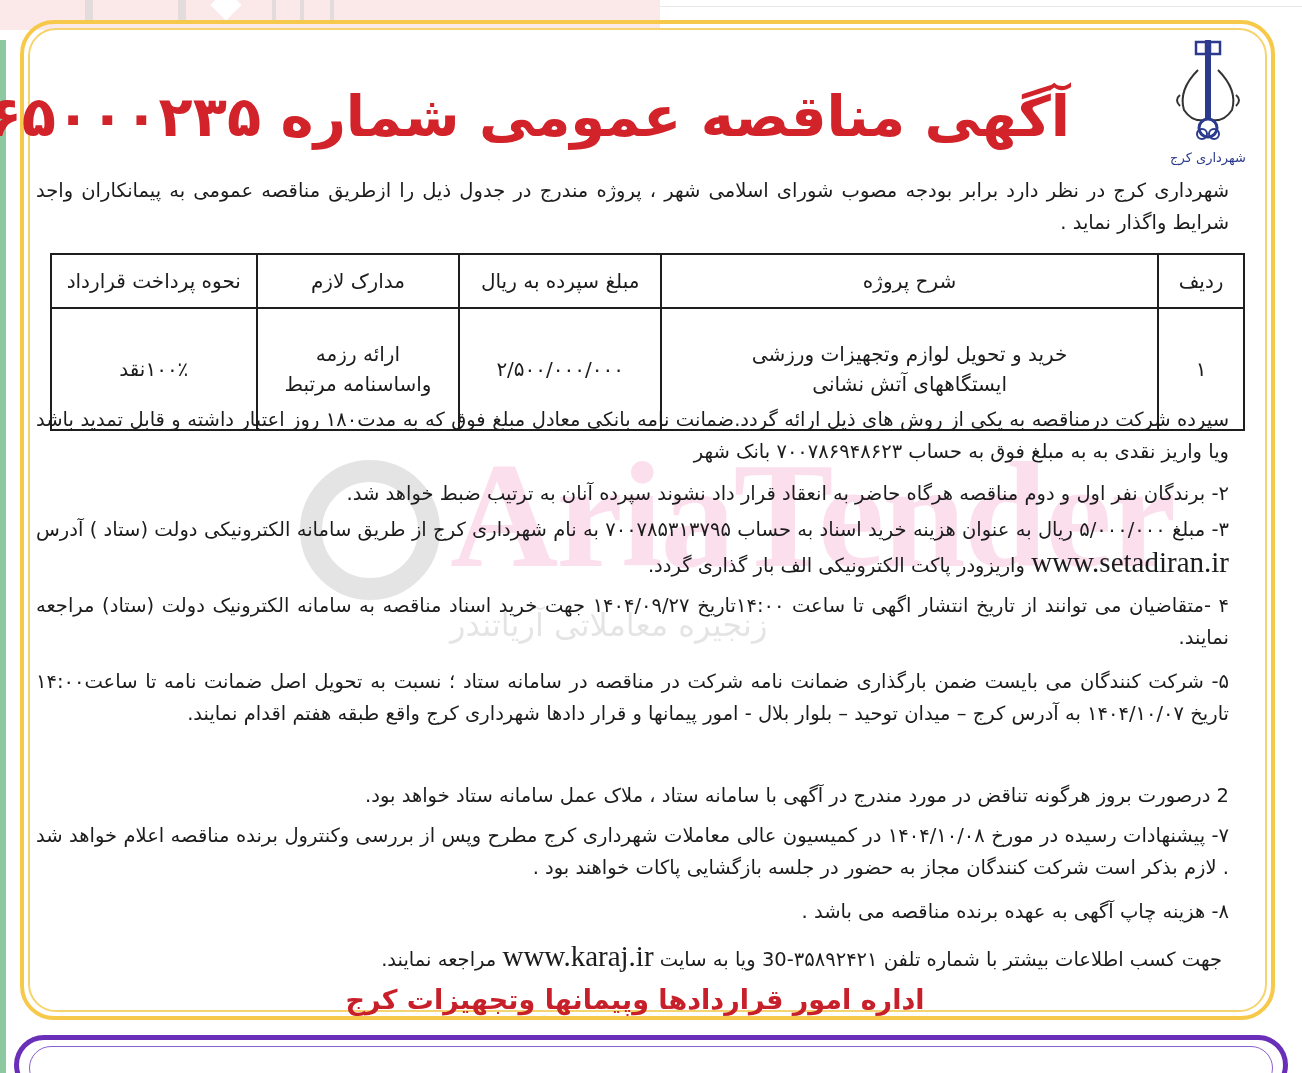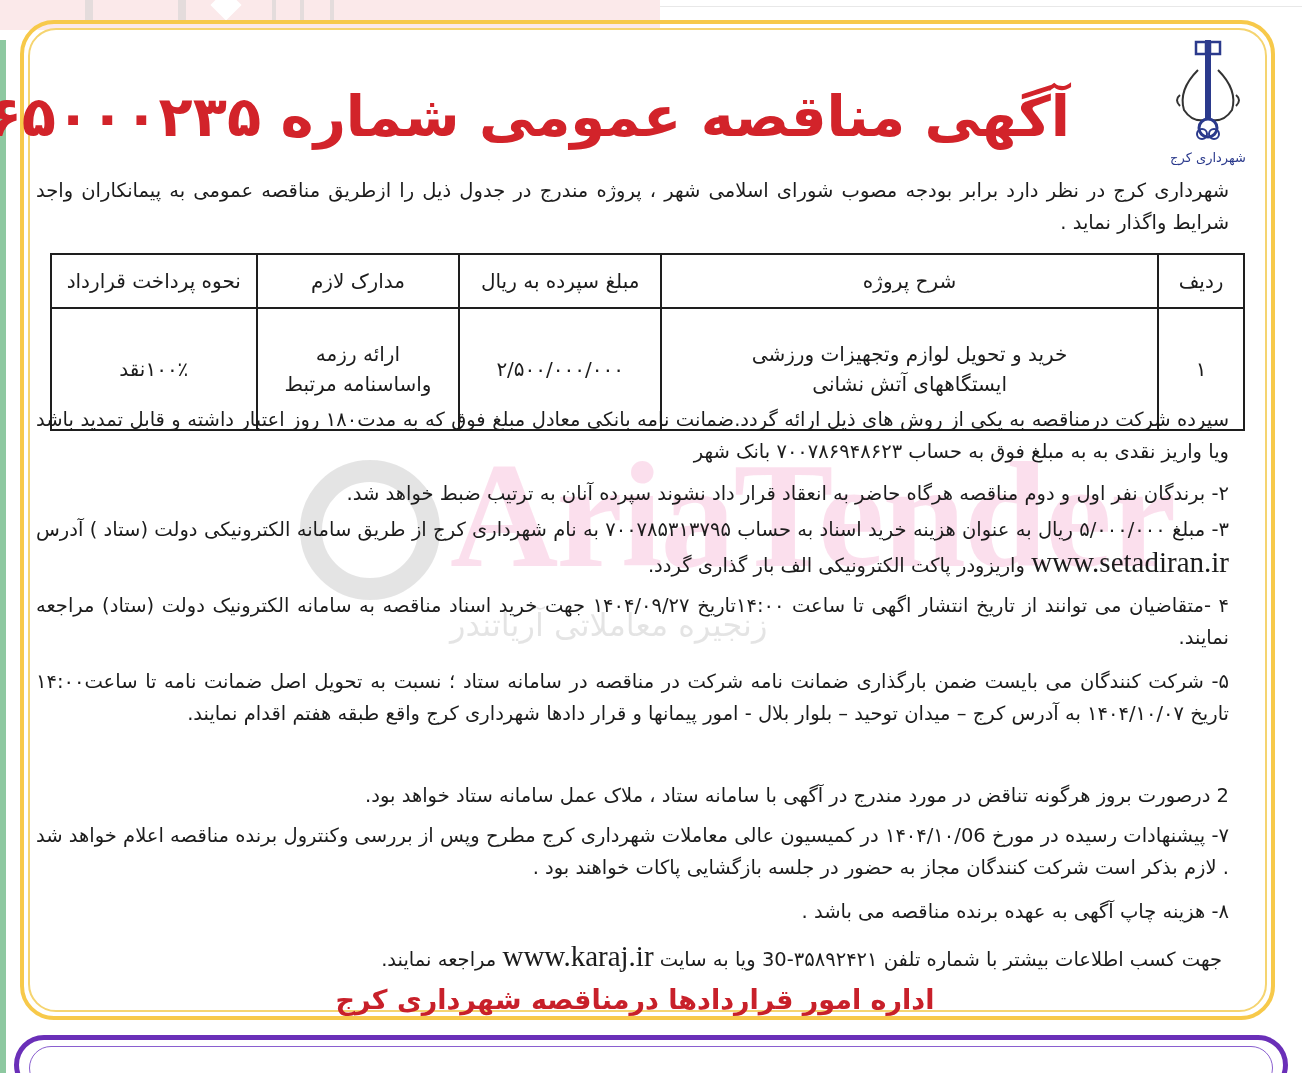--- a/index.html
+++ b/index.html
@@ -176,19 +176,19 @@
 </table>
 
 <div class="text-block" style="top:404px">سپرده شرکت درمناقصه به یکی از روش های ذیل  ارائه گردد.ضمانت نامه بانکی معادل مبلغ فوق که به مدت۱۸۰ روز اعتبار داشته و قابل تمدید باشد ویا واریز نقدی به به مبلغ فوق به حساب ۷۰۰۷۸۶۹۴۸۶۲۳  بانک شهر</div>
 <div class="text-block" style="top:478px">۲- برندگان نفر اول و دوم مناقصه هرگاه حاضر به انعقاد قرار داد نشوند سپرده آنان به ترتیب ضبط خواهد شد.</div>
 <div class="text-block" style="top:514px">
   <span>۳- مبلغ ۵/۰۰۰/۰۰۰ ریال به عنوان هزینه خرید اسناد به حساب ۷۰۰۷۸۵۳۱۳۷۹۵ به نام شهرداری کرج از طریق سامانه الکترونیکی دولت (ستاد ) آدرس </span><span class="latin">www.setadiran.ir</span><span> واریزودر پاکت الکترونیکی الف بار گذاری گردد.</span>
 </div>
 <div class="text-block" style="top:590px">۴ -متقاضیان می توانند از تاریخ انتشار اگهی تا ساعت ۱۴:۰۰تاریخ ۱۴۰۴/۰۹/۲۷ جهت خرید اسناد مناقصه به سامانه الکترونیک دولت (ستاد) مراجعه نمایند.</div>
 <div class="text-block" style="top:666px">۵- شرکت کنندگان می بایست ضمن بارگذاری ضمانت نامه شرکت در مناقصه در سامانه ستاد ؛ نسبت به تحویل اصل ضمانت نامه تا ساعت۱۴:۰۰ تاریخ ۱۴۰۴/۱۰/۰۷ به آدرس کرج – میدان توحید – بلوار بلال - امور پیمانها و قرار دادها شهرداری کرج واقع طبقه هفتم اقدام نمایند.</div>
 <div class="text-block" style="top:780px">2 درصورت بروز هرگونه تناقض در مورد مندرج در آگهی با سامانه ستاد ، ملاک عمل سامانه ستاد خواهد بود.</div>
-<div class="text-block" style="top:820px">۷- پیشنهادات رسیده در مورخ ۱۴۰۴/۱۰/06 در کمیسیون عالی معاملات شهرداری کرج مطرح وپس از بررسی وکنترول برنده مناقصه اعلام خواهد شد . لازم بذکر است شرکت کنندگان مجاز به حضور در جلسه بازگشایی پاکات خواهند بود .</div>
+<div class="text-block" style="top:820px">۷- پیشنهادات رسیده در مورخ ۱۴۰۴/۱۰/۰۸ در کمیسیون عالی معاملات شهرداری کرج مطرح وپس از بررسی وکنترول برنده مناقصه اعلام خواهد شد . لازم بذکر است شرکت کنندگان مجاز به حضور در جلسه بازگشایی پاکات خواهند بود .</div>
 <div class="text-block" style="top:896px">۸- هزینه چاپ آگهی به عهده برنده مناقصه می باشد .</div>
 <div class="text-block" style="top:940px;right:80px;left:auto;width:1100px">
   <span>جهت کسب اطلاعات بیشتر با شماره تلفن ۳۵۸۹۲۴۲۱-30 ویا به سایت </span><span class="latin">www.karaj.ir</span><span>  مراجعه نمایند.</span>
 </div>
 
-<div class="footer-sig">اداره امور قراردادها درمناقصه شهرداری کرج</div>
+<div class="footer-sig">اداره امور قراردادها وپیمانها وتجهیزات کرج</div>
 
 </body></html>

